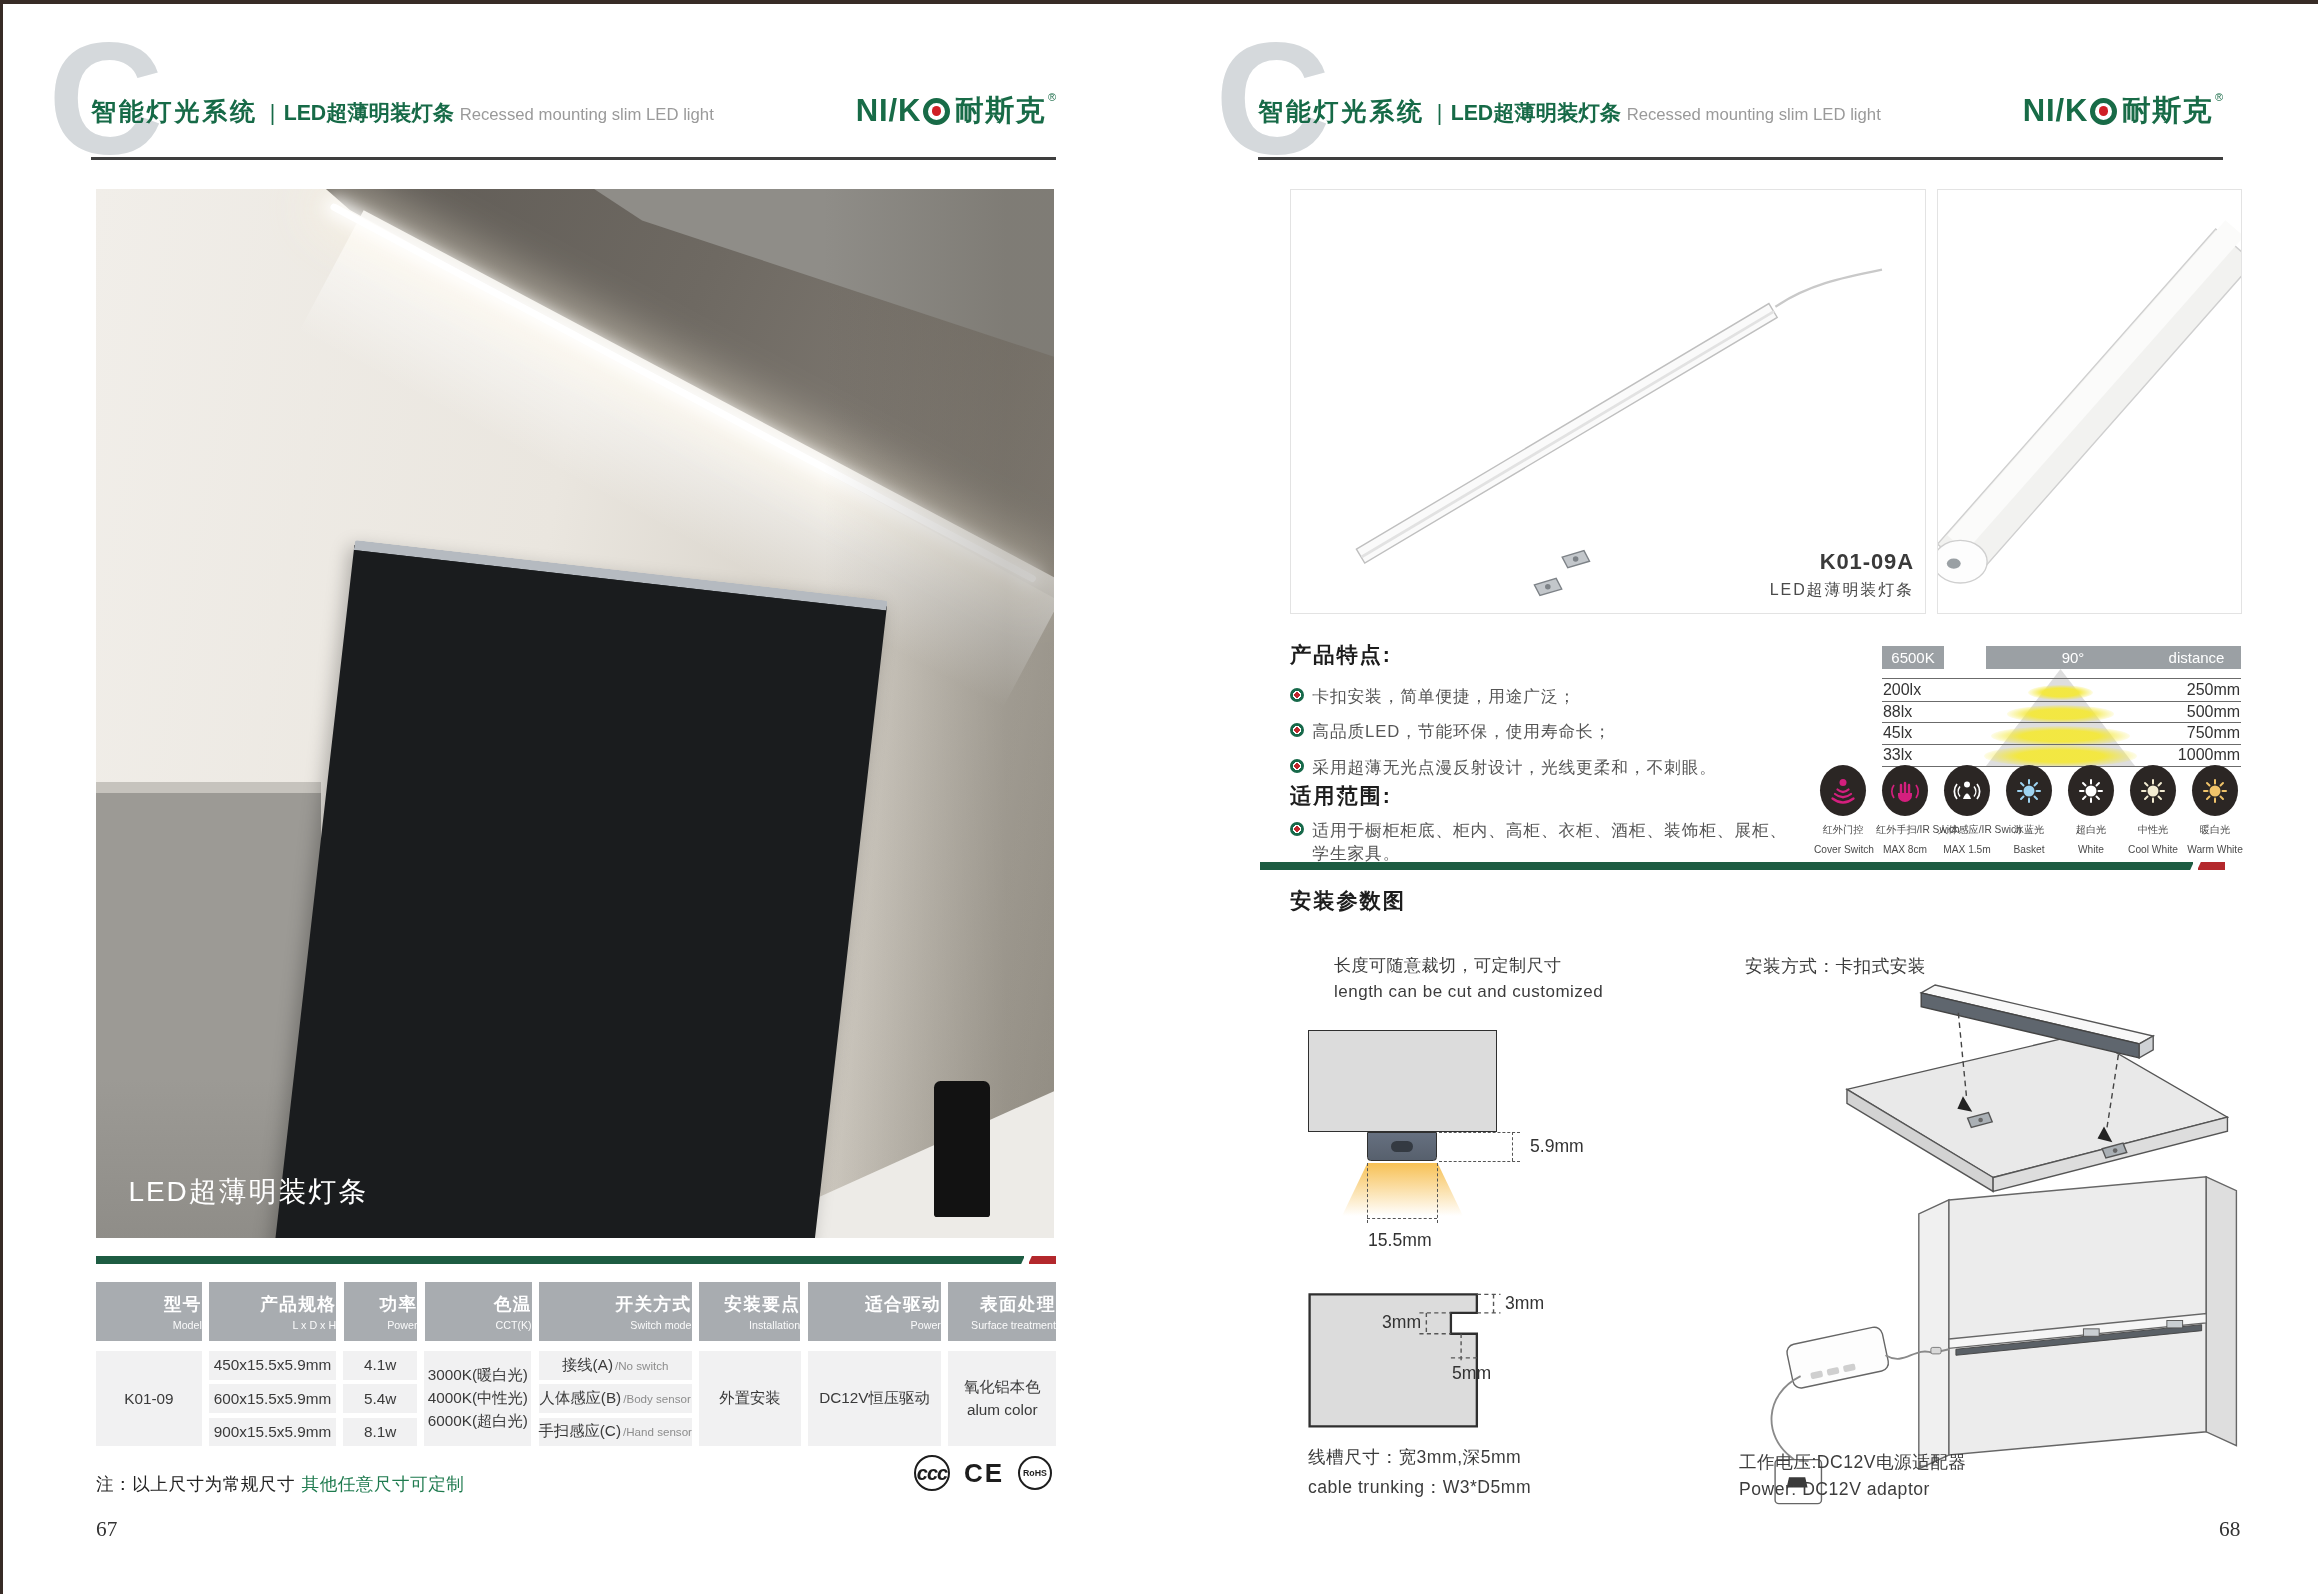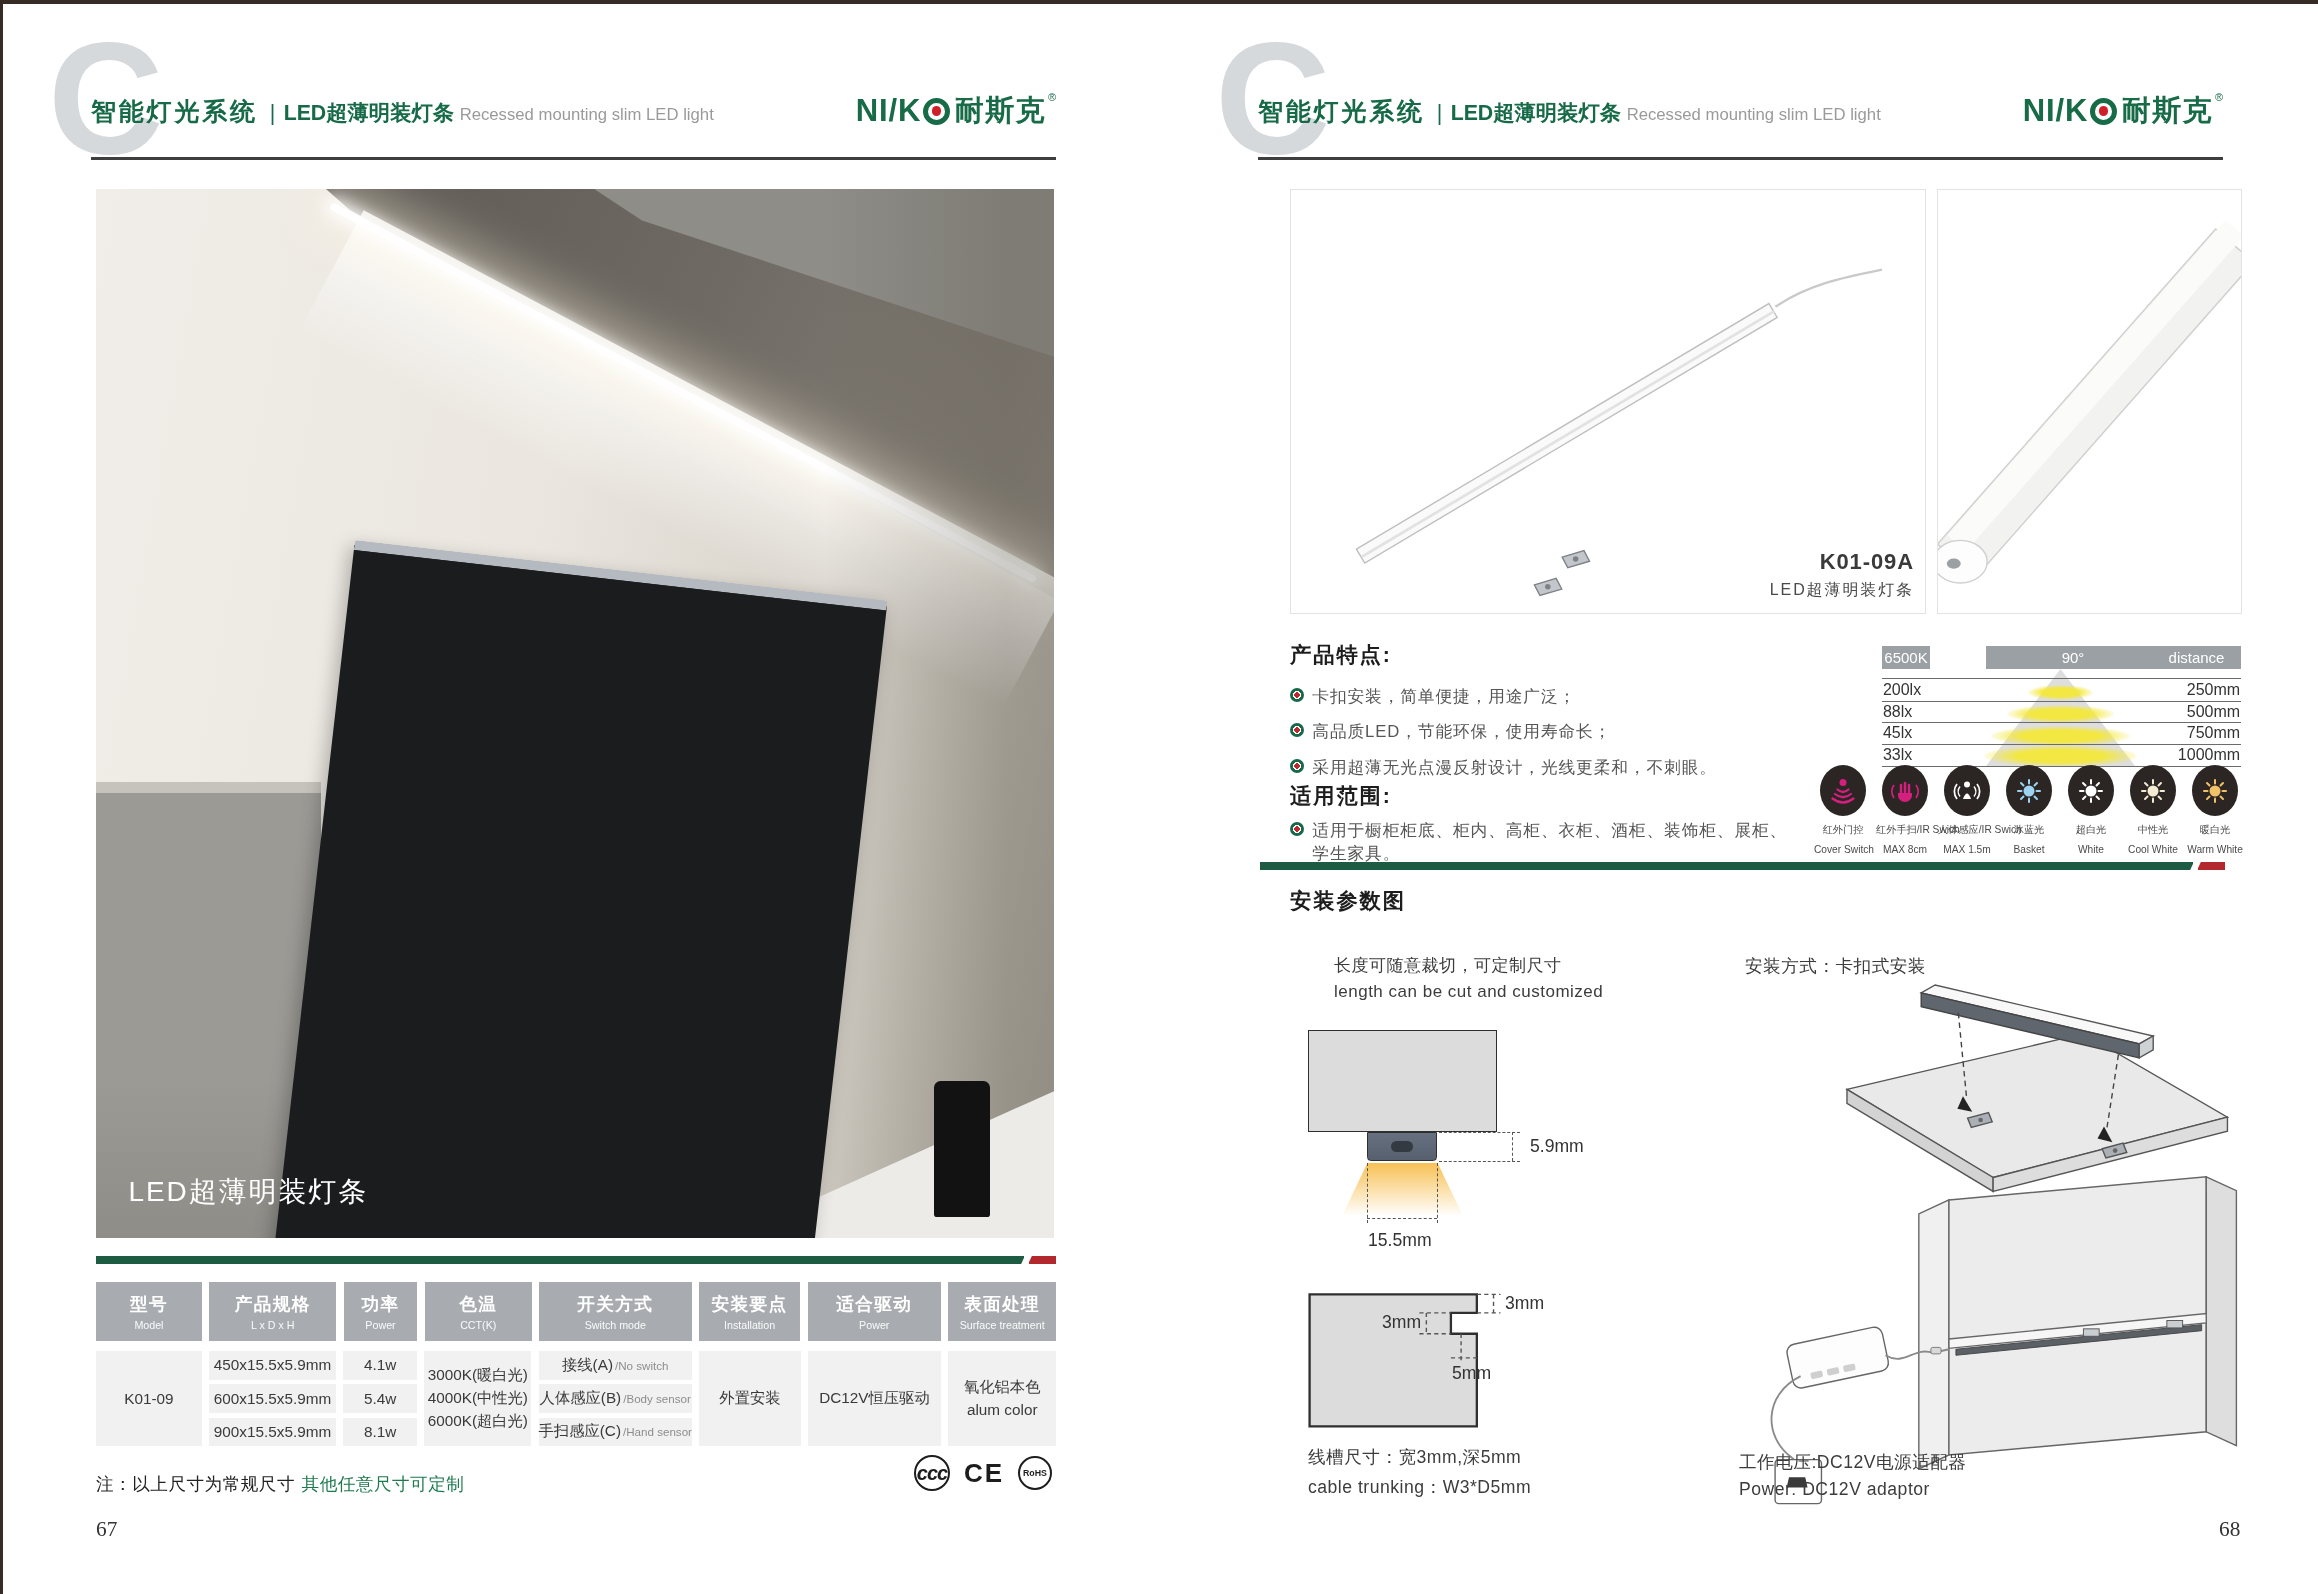--- a/index.html
+++ b/index.html
@@ -51,21 +51,21 @@
   .divbar { position:absolute; display:flex; height:8px; }
   .divbar .g { flex:1; background:#1d5c42; }
   .divbar .gap { width:7.4px; background:#ffffff; transform:skewX(-25deg); margin:0 -1.4px; position:relative; z-index:2; }
   .divbar .r { width:27px; background:#b3282c; }
   .divbar-left { left:93px; top:1252px; width:960px; }
   .divbar-right { left:90px; top:858px; width:965px; }
 
   
   .spec-table { position:absolute; left:93px; top:1278px; width:960px; }
   .trow { display:grid; grid-template-columns:232fr 278fr 162fr 234fr 334fr 222fr 292fr 236fr; column-gap:7.4px; }
-  .th { height:59px; background:#a8acb0; color:#ffffff; display:flex; flex-direction:column; align-items:center; justify-content:center; }
+  .th { height:59px; background:#a8acb0; color:#ffffff; display:flex; flex-direction:column; align-items:flex-end; justify-content:center; }
   .th-cn { font-size:17.6px; font-weight:bold; letter-spacing:1.4px; }
   .th-en { font-size:10.7px; margin-top:3.7px; opacity:.95; }
   .tbody { margin-top:10.2px; height:95px; }
   .tcol { display:flex; flex-direction:column; gap:4.6px; height:95px; }
   .tcell { background:#f1f1f2; flex:1; display:flex; flex-direction:column; align-items:center; justify-content:center; font-size:15.3px; color:#3a3a3a; }
   .tcell .inline-en { font-size:11.6px; color:#8d8d8d; }
   .cct-line { line-height:1.5; }
   .switch-cell { flex-direction:row; gap:2px; flex-wrap:nowrap; white-space:nowrap; }
   .surface-line { line-height:1.5; }
 
@@ -91,21 +91,21 @@
 
   
   .sec-title { position:absolute; left:120px; font-size:21.3px; font-weight:bold; color:#1d1d1d; letter-spacing:1.9px; }
   .bullet { position:absolute; left:120px; display:flex; gap:8.3px; font-size:16.7px; color:#555; letter-spacing:0.9px; }
   .ring { width:14px; height:14px; border-radius:50%; flex-shrink:0; margin-top:2.8px;
           background:radial-gradient(circle at 50% 50%, #c0272d 0 2.8px, #ffffff 2.8px 4.2px, #17694a 4.2px 7px); }
 
   
   .lchart { position:absolute; left:712px; top:642px; width:359px; height:123px; }
   .lc-box { position:absolute; top:0; height:23px; background:#9ba0a4; color:#fff; font-size:15px; display:flex; align-items:center; justify-content:center; }
-  .lc-box-cct { left:0; width:48px;text-align:right; }
+  .lc-box-cct { left:0; width:62px;text-align:right; }
   .lc-box-angle { left:104px; width:174px; }
   .lc-box-dist { right:0; width:89px; }
   .lc-cone { position:absolute; left:104px; top:23px; width:149px; height:97px; background:rgba(168,168,168,0.38);
              clip-path:polygon(50% 0, 100% 100%, 0 100%); }
   .lc-line { position:absolute; left:0; width:100%; height:0.9px; background:#6b6b6b; }
   .lc-lux { position:absolute; left:0.9px; font-size:16px; color:#333; }
   .lc-mm { position:absolute; right:0.9px; font-size:16px; color:#333; }
   .lc-ell { position:absolute; border-radius:50%; background:radial-gradient(ellipse at center, rgba(244,232,58,0.95) 0 40%, rgba(244,232,58,0) 75%); }
 
   

